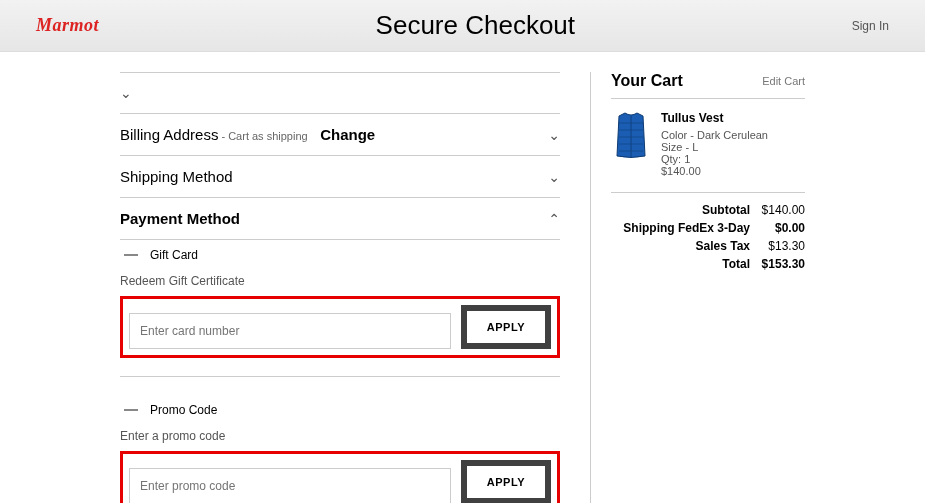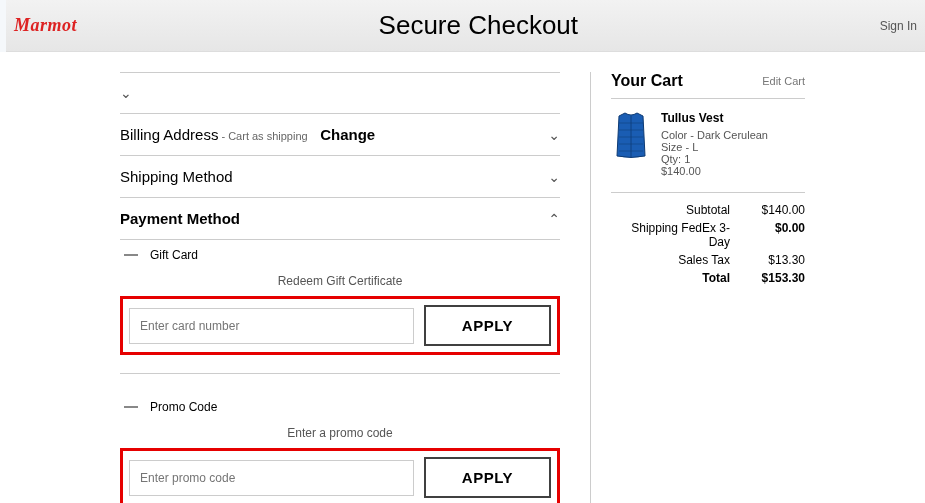--- a/index.html
+++ b/index.html
@@ -1,59 +1,58 @@
 <!DOCTYPE html>
 <html><head>
 <meta charset="utf-8">
 <style>
   * { box-sizing: border-box; margin: 0; padding: 0; }
   body { font-family: Arial, Helvetica, sans-serif; background: #f5f8fb; color: #000; font-size: 13px; }
   .header {
     display: flex; align-items: center; justify-content: space-between;
-    padding: 10px 8px; background: linear-gradient(#f2f2f2,#e6e6e6);
+    padding: 10px 36px; background: linear-gradient(#f2f2f2,#e6e6e6);
     border-bottom: 1px solid #ddd;
-    margin-left: 6px;
   }
   .logo { font-family: Georgia, serif; font-style: italic; font-weight: bold; color: #d22; font-size: 18px; letter-spacing: 0.5px;}
   .title { font-size: 26px; font-weight: 300; flex:1; text-align:center; }
   .signin { font-size: 12px; color:#555; cursor:pointer; }
   .page { display:flex; padding: 20px 120px 20px 120px; background:#fff; }
   .main { flex: 1; margin-right: 30px; }
   .sidebar { width: 220px; padding-left:20px; border-left:1px solid #ccc; }
   .section {
     border-top:1px solid #ccc; padding:12px 0;
     display:flex; justify-content:space-between; align-items:center;
     cursor:pointer;
   }
   .section:last-of-type { border-bottom:1px solid #ccc; }
   .section-title { font-size:15px; }
   .section-sub { font-size:11px; color:#666; }
   .chev { font-size:14px; color:#555; }
   .payment-body { border-bottom:1px solid #ccc; padding-bottom:10px; }
   .collapse-row { display:flex; align-items:center; padding:8px 0; font-size:12px; }
   .minus { display:inline-block; width:14px; height:2px; background:#888; margin-right:12px; margin-left:4px;}
-  .subtext { font-size:12px; color:#555; padding:4px 0 8px 0;text-align:center;}
-  .highlight { border:3px solid #e60000; padding:6px; display:flex; align-items:center; width: 440px; margin-bottom:10px;}
+  .subtext { font-size:12px; color:#555; padding:4px 0 8px 0;}
+  .highlight { border:3px solid #e60000; padding:6px; display:flex; align-items:flex-end; width: 440px; margin-bottom:10px;}
   .highlight input {
     flex:1; padding:10px; border:1px solid #ccc; font-size:12px; color:#888; margin-right:10px;
   }
   .apply-btn {
-    padding:10px 36px; border:2px solid #404040; background:#fff; font-weight:bold; cursor:pointer;
-    font-size:15px; letter-spacing:0.5px;
+    padding:10px 20px; border:6px solid #404040; background:#fff; font-weight:bold; cursor:pointer;
+    font-size:11px; letter-spacing:0.5px;
   }
   .cart-header { display:flex; justify-content:space-between; align-items:center; border-bottom:1px solid #ccc; padding-bottom:8px; margin-bottom:12px;}
   .cart-header h3 { font-size:16px; }
   .edit-cart { font-size:11px; color:#777; cursor:pointer; }
   .cart-item { display:flex; margin-bottom:15px; }
   .vest-icon { width:40px; height:50px; margin-right:10px; flex-shrink:0; }
   .cart-details .name { font-weight:bold; font-size:12px; margin-bottom:4px;}
   .cart-details .line { font-size:11px; color:#555; }
   .totals { border-top:1px solid #ccc; padding-top:10px; font-size:12px; }
   .totals-row { display:flex; justify-content:flex-end; margin-bottom:4px;}
-  .totals-row .label { text-align:right; flex:1; margin-right:20px;}
+  .totals-row .label { text-align:right; flex:1; font-weight:bold;}
   .totals-row .val { width:55px; text-align:right;}
   .totals-row.total { font-weight:bold; }
   .divider { border-top:1px solid #ccc; margin:18px 0;}
 </style>
 </head>
 <body>
 
 <div class="header">
   <div class="logo">Marmot</div>
   <div class="title">Secure Checkout</div>

